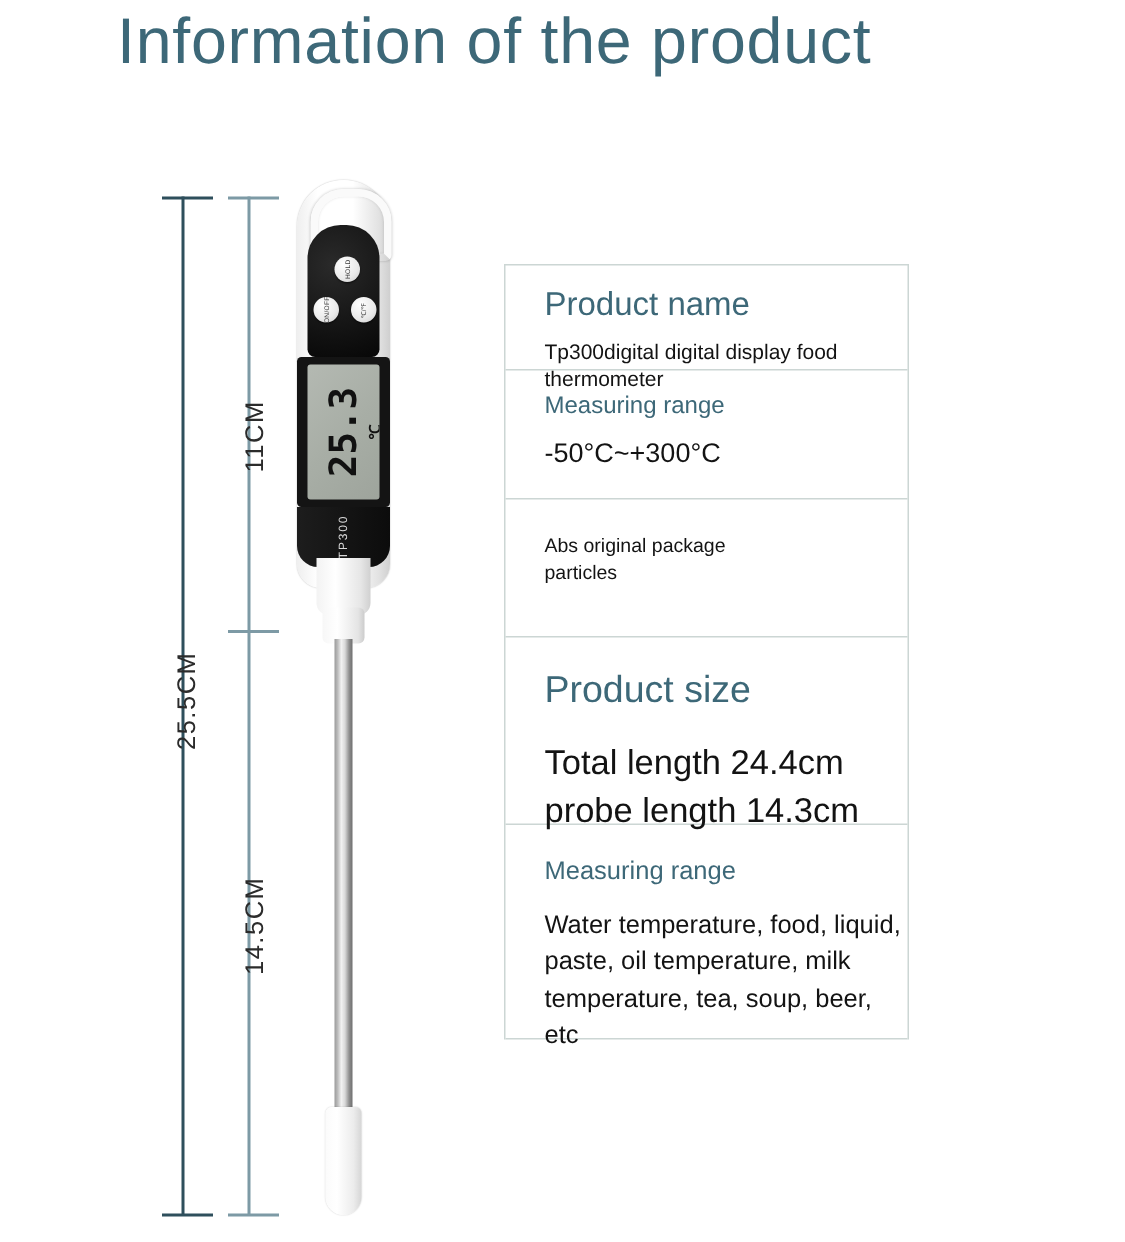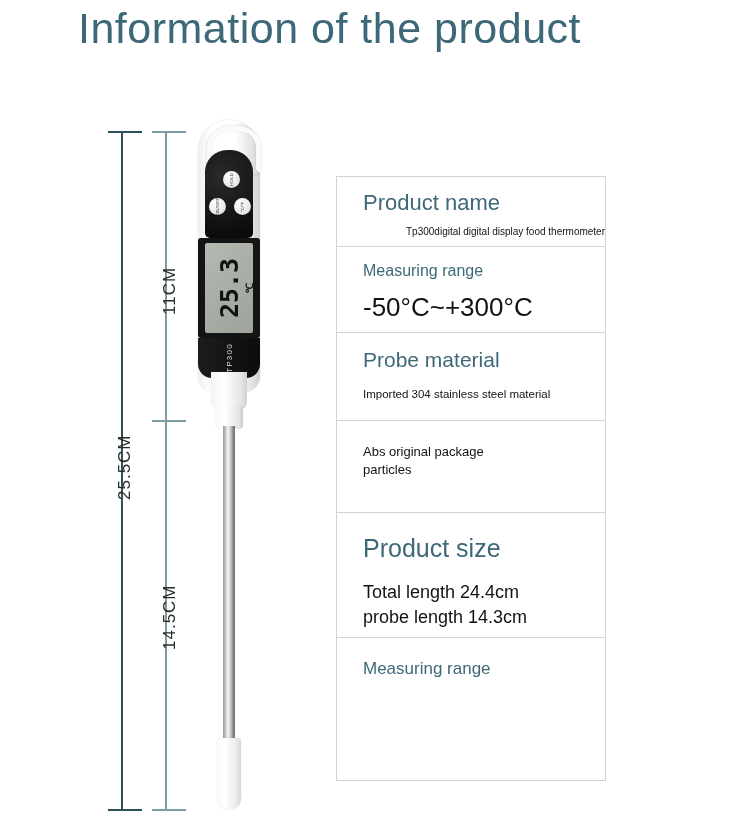--- a/index.html
+++ b/index.html
@@ -242,37 +242,37 @@
   }
   .spec-value {
     color: #131313;
     line-height: 1.3;
     white-space: pre-line;
   }
 
   
   .r-name   { height: 70px; }
   .r-name   .spec-label { font-size: 22px; }
-  .r-name   .spec-value { font-size: 10px; margin-top: 8px; text-align: right; }
+  .r-name   .spec-value { font-size: 14px; margin-top: 8px; }
 
   .r-range1 { height: 86px; padding-top: 14px; }
   .r-range1 .spec-label { font-size: 16px; }
-  .r-range1 .spec-value { font-size: 26px; margin-top: 10px; }
+  .r-range1 .spec-value { font-size: 18px; margin-top: 10px; }
 
   .r-probe  { height: 88px; padding-top: 14px; }
   .r-probe  .spec-label { font-size: 21px; }
   .r-probe  .spec-value { font-size: 11.5px; margin-top: 14px; }
 
   .r-shell  { height: 92px; padding-top: 12px; }
   .r-shell  .spec-label { font-size: 21px; }
   .r-shell  .spec-value { font-size: 13px; margin-top: 10px; line-height: 1.35; }
 
   .r-size   { height: 125px; padding-top: 20px; }
   .r-size   .spec-label { font-size: 25px; }
-  .r-size   .spec-value { font-size: 18px; margin-top: 16px; line-height: 1.4; }
+  .r-size   .spec-value { font-size: 23px; margin-top: 16px; line-height: 1.4; }
 
   .r-apps   { height: 143px; padding-top: 20px; }
   .r-apps   .spec-label { font-size: 17px; }
   .r-apps   .spec-value { font-size: 17px; margin-top: 14px; line-height: 1.42; }
 </style>
 </head>
 <body>
 
 <div class="page-title">Information of the product</div>
 
@@ -331,33 +331,32 @@
   <div class="spec-row r-name">
     <div class="spec-label">Product name</div>
     <div class="spec-value">Tp300digital digital display food thermometer</div>
   </div>
 
   <div class="spec-row r-range1">
     <div class="spec-label">Measuring range</div>
     <div class="spec-value">-50°C~+300°C</div>
   </div>
 
-  <div class="spec-row r-probe">
-    <div class="spec-label">Probe material</div>
-    <div class="spec-value">Imported 304 stainless steel material</div>
-  </div>
 
   <div class="spec-row r-shell">
     <div class="spec-value">Abs original package
 particles</div>
   </div>
 
   <div class="spec-row r-size">
     <div class="spec-label">Product size</div>
     <div class="spec-value">Total length 24.4cm
 probe length 14.3cm</div>
   </div>
 
   <div class="spec-row r-apps">
     <div class="spec-label">Measuring range</div>
+    <div class="spec-value">Water temperature, food, liquid,
+paste, oil temperature, milk
+temperature, tea, soup, beer, etc</div>
   </div>
 
 </div>
 
 </body></html>

